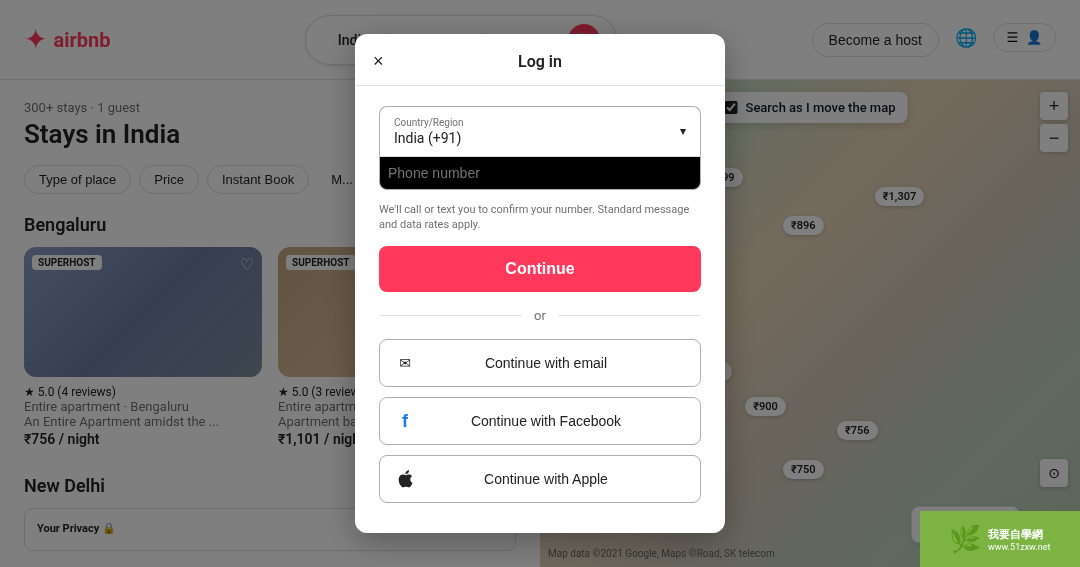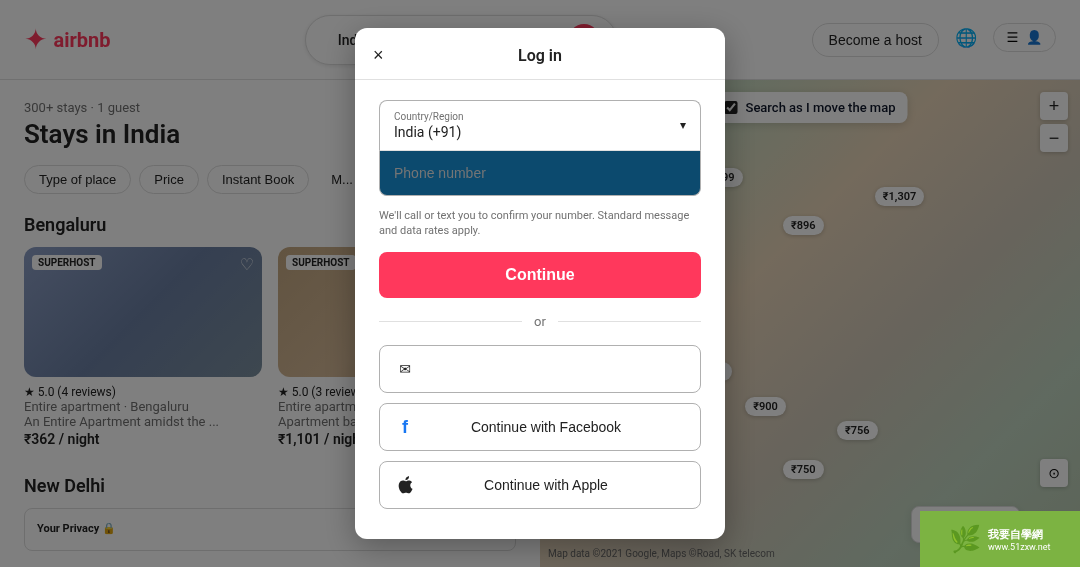--- a/index.html
+++ b/index.html
@@ -77,21 +77,21 @@
     .modal-close { position: absolute; left: 16px; background: none; border: none; font-size: 18px; cursor: pointer; color: #222; padding: 2px; }
     .modal-title { font-size: 16px; font-weight: 600; color: #222; }
     .modal-body { padding: 20px 24px; }
 
     
     .form-group { margin-bottom: 12px; }
     .select-field { width: 100%; border: 1px solid #b0b0b0; border-radius: 8px 8px 0 0; padding: 10px 14px; font-size: 14px; color: #222; background: white; cursor: pointer; display: flex; align-items: center; justify-content: space-between; border-bottom: none; }
     .select-label { font-size: 10px; color: #717171; display: block; margin-bottom: 2px; }
     .select-value { font-size: 14px; color: #222; }
     .select-chevron { font-size: 12px; color: #222; }
-    .input-field { width: 100%; border: 1px solid #b0b0b0; border-radius: 0 0 8px 8px; padding: 14px; font-size: 14px; color: #999; background: #0c4a6e; outline: none; border-top: 1px solid #e0e0e0; }
+    .input-field { width: 100%; border: 1px solid #b0b0b0; border-radius: 0 0 8px 8px; padding: 8px; font-size: 14px; color: #999; background: #000000; outline: none; border-top: 1px solid #e0e0e0; }
     .hint-text { font-size: 11px; color: #717171; margin-bottom: 14px; line-height: 1.4; }
 
     .continue-btn { width: 100%; background: #FF385C; color: white; border: none; border-radius: 8px; padding: 14px; font-size: 16px; font-weight: 600; cursor: pointer; margin-bottom: 16px; }
 
     .divider { display: flex; align-items: center; gap: 12px; margin-bottom: 16px; }
     .divider-line { flex: 1; height: 1px; background: #e0e0e0; }
     .divider-text { font-size: 13px; color: #737373; }
 
     .social-btn { width: 100%; border: 1px solid #b0b0b0; border-radius: 8px; padding: 12px 14px; font-size: 14px; font-weight: 500; color: #222; background: white; cursor: pointer; margin-bottom: 10px; display: flex; align-items: center; gap: 12px; position: relative; }
     .social-btn-icon { width: 22px; height: 22px; display: flex; align-items: center; justify-content: center; flex-shrink: 0; }
@@ -142,21 +142,21 @@
 
         <div class="listing-card">
           <div class="listing-img listing-img-bg1">
             <span class="superhost-badge">SUPERHOST</span>
             <button class="heart-btn">♡</button>
           </div>
           <div class="listing-info">
             <div class="listing-rating">★ 5.0 (4 reviews)</div>
             <div class="listing-name">Entire apartment · Bengaluru</div>
             <div class="listing-name">An Entire Apartment amidst the ...</div>
-            <div class="listing-price">₹362 / night</div>
+            <div class="listing-price">₹756 / night</div>
           </div>
         </div>
 
         <div class="listing-card">
           <div class="listing-img listing-img-bg2">
             <span class="superhost-badge">SUPERHOST</span>
             <button class="heart-btn">♡</button>
           </div>
           <div class="listing-info">
             <div class="listing-rating">★ 5.0 (3 reviews)</div>
@@ -237,20 +237,21 @@
       
       <div class="divider">
         <div class="divider-line"></div>
         <span class="divider-text">or</span>
         <div class="divider-line"></div>
       </div>
 
       
       <button class="social-btn">
         <div class="social-btn-icon">✉</div>
+        <span class="social-btn-label">Continue with email</span>
       </button>
 
       <button class="social-btn">
         <div class="social-btn-icon">
           <span class="fb-icon">f</span>
         </div>
         <span class="social-btn-label">Continue with Facebook</span>
       </button>
 
 

